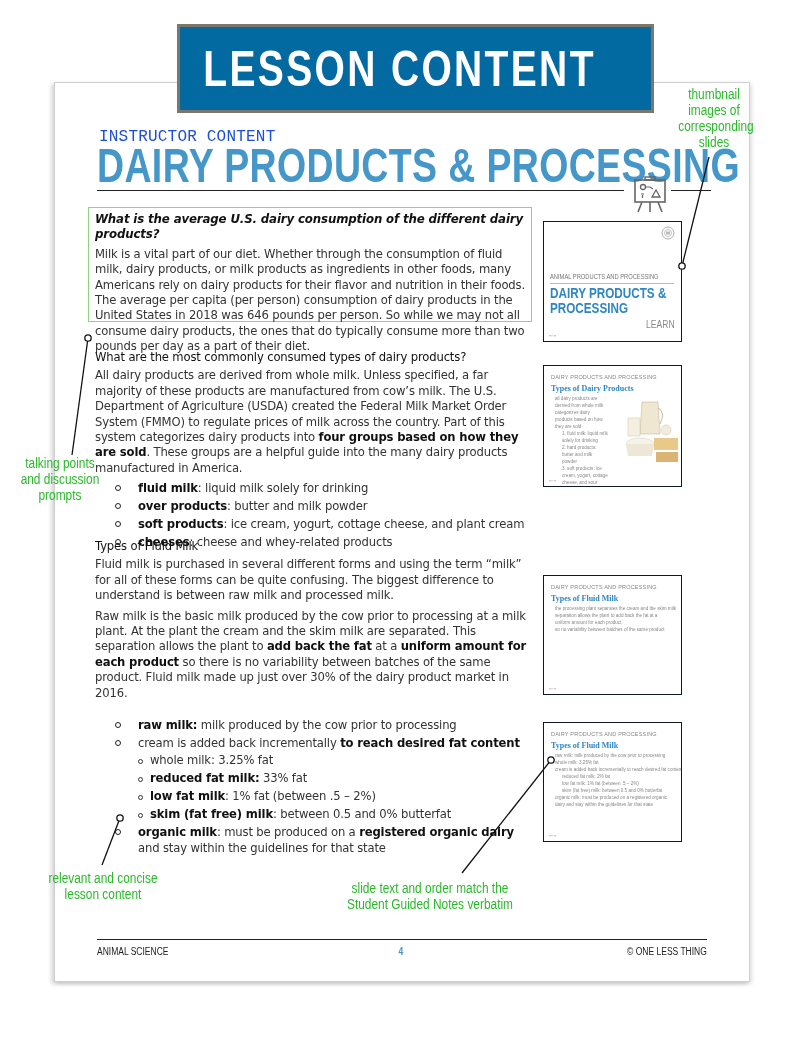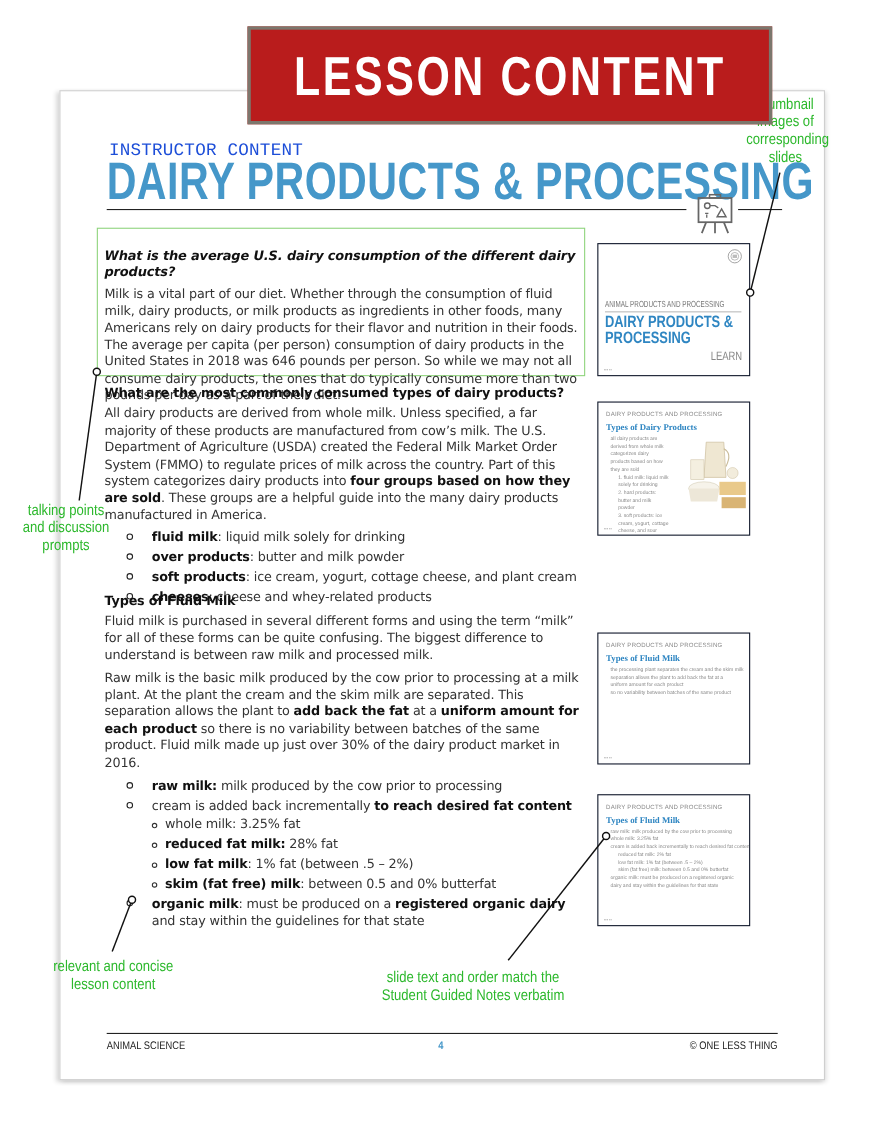--- a/index.html
+++ b/index.html
@@ -1,30 +1,30 @@
 <!DOCTYPE html>
 <html><head>
 <meta charset="utf-8">
 <style>
   html, body { margin:0; padding:0; }
   body { width:800px; height:1037px; background:#ffffff; position:relative; overflow:hidden; font-family:"DejaVu Sans", sans-serif; }
   .page { position:absolute; left:54px; top:82px; width:694px; height:898px; background:#fff; border:1px solid #cfcfcf; box-shadow:-3px 2px 4px rgba(0,0,0,0.15), 2px 2px 4px rgba(0,0,0,0.12); }
-  .banner { position:absolute; left:177px; top:24px; width:471px; height:83px; background:#b91c1c; border:3px solid #7c776d; display:flex; align-items:center; justify-content:center; z-index:5;margin-left:48px; }
+  .banner { position:absolute; left:177px; top:24px; width:471px; height:83px; background:#0369a1; border:3px solid #7c776d; display:flex; align-items:center; justify-content:flex-end; z-index:5; }
   .banner span { color:#fff; font-family:"Liberation Sans", sans-serif; font-weight:bold; font-size:50px; letter-spacing:3px; transform:scaleX(0.78); display:inline-block; white-space:nowrap; }
   .eyebrow { position:absolute; left:99px; top:128px; font-family:Liberation Mono, monospace; font-size:16px; color:#1d4ed8; letter-spacing:0.2px; }
   .title { position:absolute; left:97px; top:142px; font-family:"Liberation Sans", sans-serif; font-weight:bold; font-size:48px; color:#4597c9; transform:scaleX(0.78); transform-origin:left top; white-space:nowrap; letter-spacing:0.5px; line-height:48px; }
   .rule { position:absolute; height:1px; background:#222; }
   .easel { position:absolute; left:632px; top:175px; width:36px; height:40px; }
-  .qbox { position:absolute; left:88px; top:207px; width:444px; height:135px; border:1.5px solid #8fd47d; padding:17px 6px; box-sizing:border-box; }
+  .qbox { position:absolute; left:88px; top:207px; width:444px; height:115px; border:1.5px solid #8fd47d; padding:4px 6px; box-sizing:border-box; }
   .txt { font-family:"DejaVu Sans", sans-serif; font-size:11.6px; line-height:15.4px; color:#333; letter-spacing:-0.15px; }
   .q { font-weight:bold; font-style:italic; color:#111; font-size:11.8px; margin-bottom:4px; }
   .it { }
   b { color:#111; }
   .block { position:absolute; left:95px; width:440px; }
-  .h { font-weight:bold; color:#111; margin-bottom:3px; }
+  .h { font-weight:normal; color:#111; margin-bottom:3px; }
   ul.l1 { list-style:none; margin:0; padding:0; }
   ul.l1 > li { position:relative; padding-left:25px; margin-bottom:2.6px; }
   ul.l1 > li::before { content:""; position:absolute; left:2px; top:4px; width:4px; height:4px; border:1.6px solid #222; border-radius:50%; }
   ul.l2 { list-style:none; margin:2px 0 0 0; padding:0; }
   ul.l2 > li { position:relative; padding-left:12px; margin-bottom:2.6px; }
   ul.l2 > li::before { content:""; position:absolute; left:0; top:6px; width:3px; height:3px; border:1px solid #333; border-radius:50%; }
   .thumb { position:absolute; left:543px; width:137px; border:1px solid #0f172a; background:#fff; overflow:hidden; }
   .thumb .hd { font-family:"Liberation Sans", sans-serif; font-size:5.5px; color:#888; margin:8px 0 0 7px; letter-spacing:0.2px; }
   .thumb .tt { font-family:Liberation Serif, serif; font-size:8px; font-weight:bold; color:#2f86c2; margin:4px 0 2px 7px; }
   .thumb .ln { font-family:"Liberation Sans", sans-serif; font-size:4.6px; line-height:7px; color:#888; margin-left:11px; position:relative; }
@@ -72,29 +72,29 @@
     <li><b>fluid milk</b><span>: liquid milk solely for drinking</span></li>
     <li><b>over products</b><span>: butter and milk powder</span></li>
     <li><b>soft products</b><span>: ice cream, yogurt, cottage cheese, and plant cream</span></li>
     <li><b>cheeses</b><span>: cheese and whey-related products</span></li>
   </ul>
 </div>
 
 <div class="block txt" style="top:539px;">
   <div class="h">Types of Fluid Milk</div>
   <div style="margin-bottom:5px;">Fluid milk is purchased in several different forms and using the term “milk” for all of these forms can be quite confusing. The biggest difference to understand is between raw milk and processed milk.</div>
-  <div style="margin-bottom:6px;">
+  <div style="margin-bottom:17px;">
     <span>Raw milk is the basic milk produced by the cow prior to processing at a milk plant. At the plant the cream and the skim milk are separated. This separation allows the plant to </span><b>add back the fat</b><span> at a </span><b>uniform amount for each product</b><span> so there is no variability between batches of the same product. Fluid milk made up just over 30% of the dairy product market in 2016.</span>
   </div>
   <ul class="l1" style="margin-left:18px;">
     <li><b>raw milk:</b><span> milk produced by the cow prior to processing</span></li>
     <li><span>cream is added back incrementally </span><b>to reach desired fat content</b>
       <ul class="l2">
         <li><b></b><span>whole milk: 3.25% fat</span></li>
-        <li><b>reduced fat milk:</b><span> 28% fat</span></li>
+        <li><b>reduced fat milk:</b><span> 33% fat</span></li>
         <li><b>low fat milk</b><span>: 1% fat (between .5 – 2%)</span></li>
         <li><b>skim (fat free) milk</b><span>: between 0.5 and 0% butterfat</span></li>
       </ul>
     </li>
     <li><b>organic milk</b><span>: must be produced on a </span><b>registered organic dairy</b><span> and stay within the guidelines for that state</span></li>
   </ul>
 </div>
 
 <div class="thumb" style="top:221px;height:119px;">
   <svg style="position:absolute;right:6px;top:4px;" width="14" height="14" viewBox="0 0 14 14">

